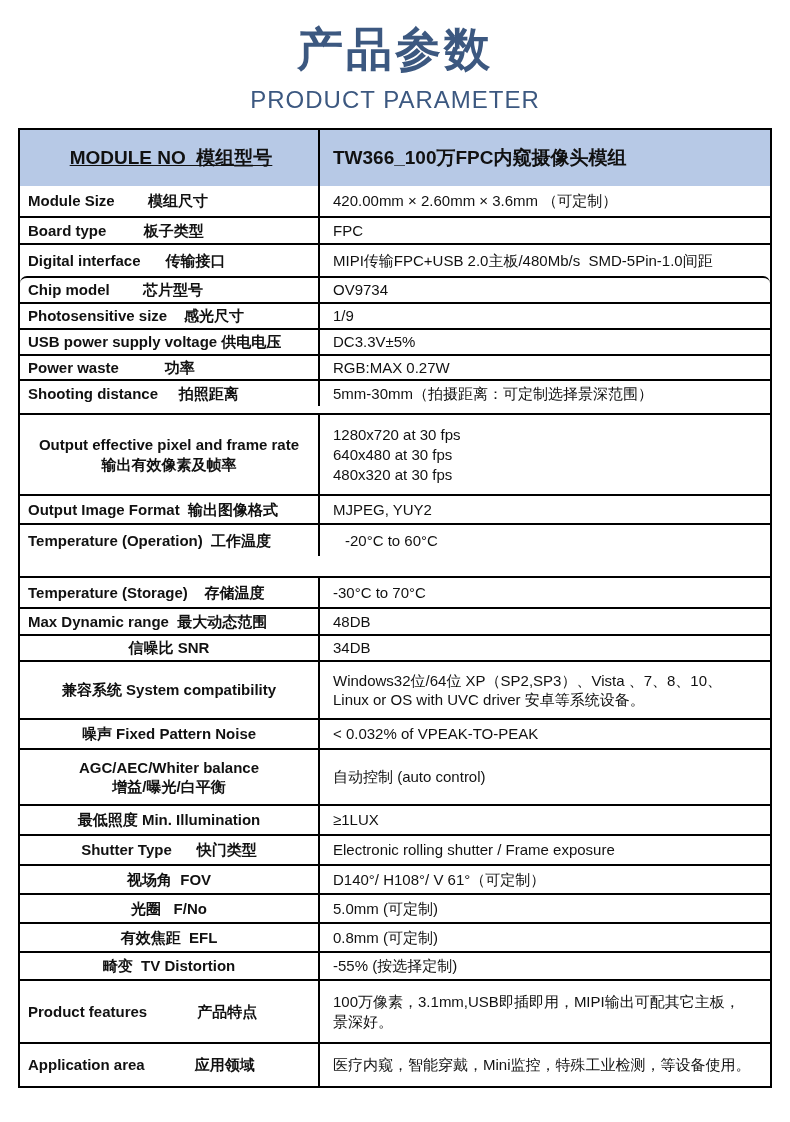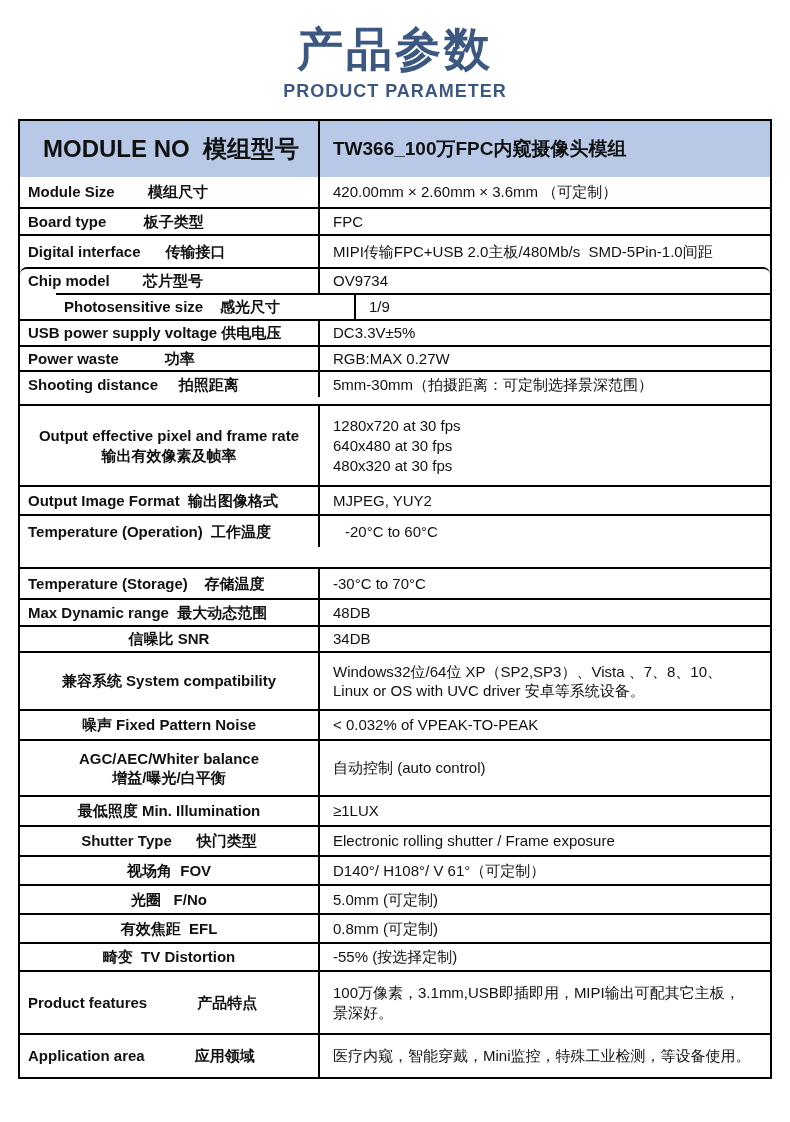--- a/index.html
+++ b/index.html
@@ -16,24 +16,24 @@
 
   header { text-align: center; padding-top: 22px; }
   .title {
     margin: 0;
     font-size: 46px;
     line-height: 54px;
     font-weight: bold;
     letter-spacing: 3px;
   }
   .subtitle {
-    margin-top: 3px;
-    font-size: 18px;
+    margin-top: 12px;
+    font-size: 24px;
     line-height: 24px;
-    font-weight: bold;
+    font-weight: normal;
     letter-spacing: 1px;
   }
 
   .spec-table {
     margin: 16px 18px 0 18px;
     border: 2px solid #000000;
   }
   .row { display: flex; border-top: 2px solid #000000; }
   .row:first-child { border-top: none; }
 
@@ -54,23 +54,24 @@
     text-align: left;
   }
   .label-cell.center { justify-content: center; text-align: center; padding-left: 4px; }
   .value-cell {
     flex: 1 1 auto;
     font-size: 15px;
     padding: 2px 6px 2px 13px;
   }
 
   .header-row .label-cell {
-    font-size: 24px;
+    font-size: 19px;
     justify-content: center;
     text-align: center;
+    text-decoration: underline;
   }
   .header-row .value-cell { font-size: 19px; font-weight: bold; }
 </style>
 </head>
 <body>
 
 <div class="page">
   <header>
     <h1 class="title" style="color: rgb(60, 88, 128);">产品参数</h1>
     <div class="subtitle" style="color: rgb(60, 88, 128);">PRODUCT PARAMETER</div>
@@ -95,21 +96,21 @@
   <div class="row" style="min-height: 33px;">
     <div class="cell label-cell">Digital interface      传输接口</div>
     <div class="cell value-cell">MIPI传输FPC+USB 2.0主板/480Mb/s  SMD-5Pin-1.0间距</div>
   </div>
 
   <div class="row" style="min-height: 26px; border-radius: 7px;">
     <div class="cell label-cell">Chip model        芯片型号</div>
     <div class="cell value-cell">OV9734</div>
   </div>
 
-  <div class="row" style="min-height: 23px; margin-left: 36px;">
+  <div class="row" style="min-height: 23px;">
     <div class="cell label-cell">Photosensitive size    感光尺寸</div>
     <div class="cell value-cell">1/9</div>
   </div>
 
   <div class="row" style="min-height: 23px;">
     <div class="cell label-cell">USB power supply voltage 供电电压</div>
     <div class="cell value-cell">DC3.3V±5%</div>
   </div>
 
   <div class="row" style="min-height: 25px;">

